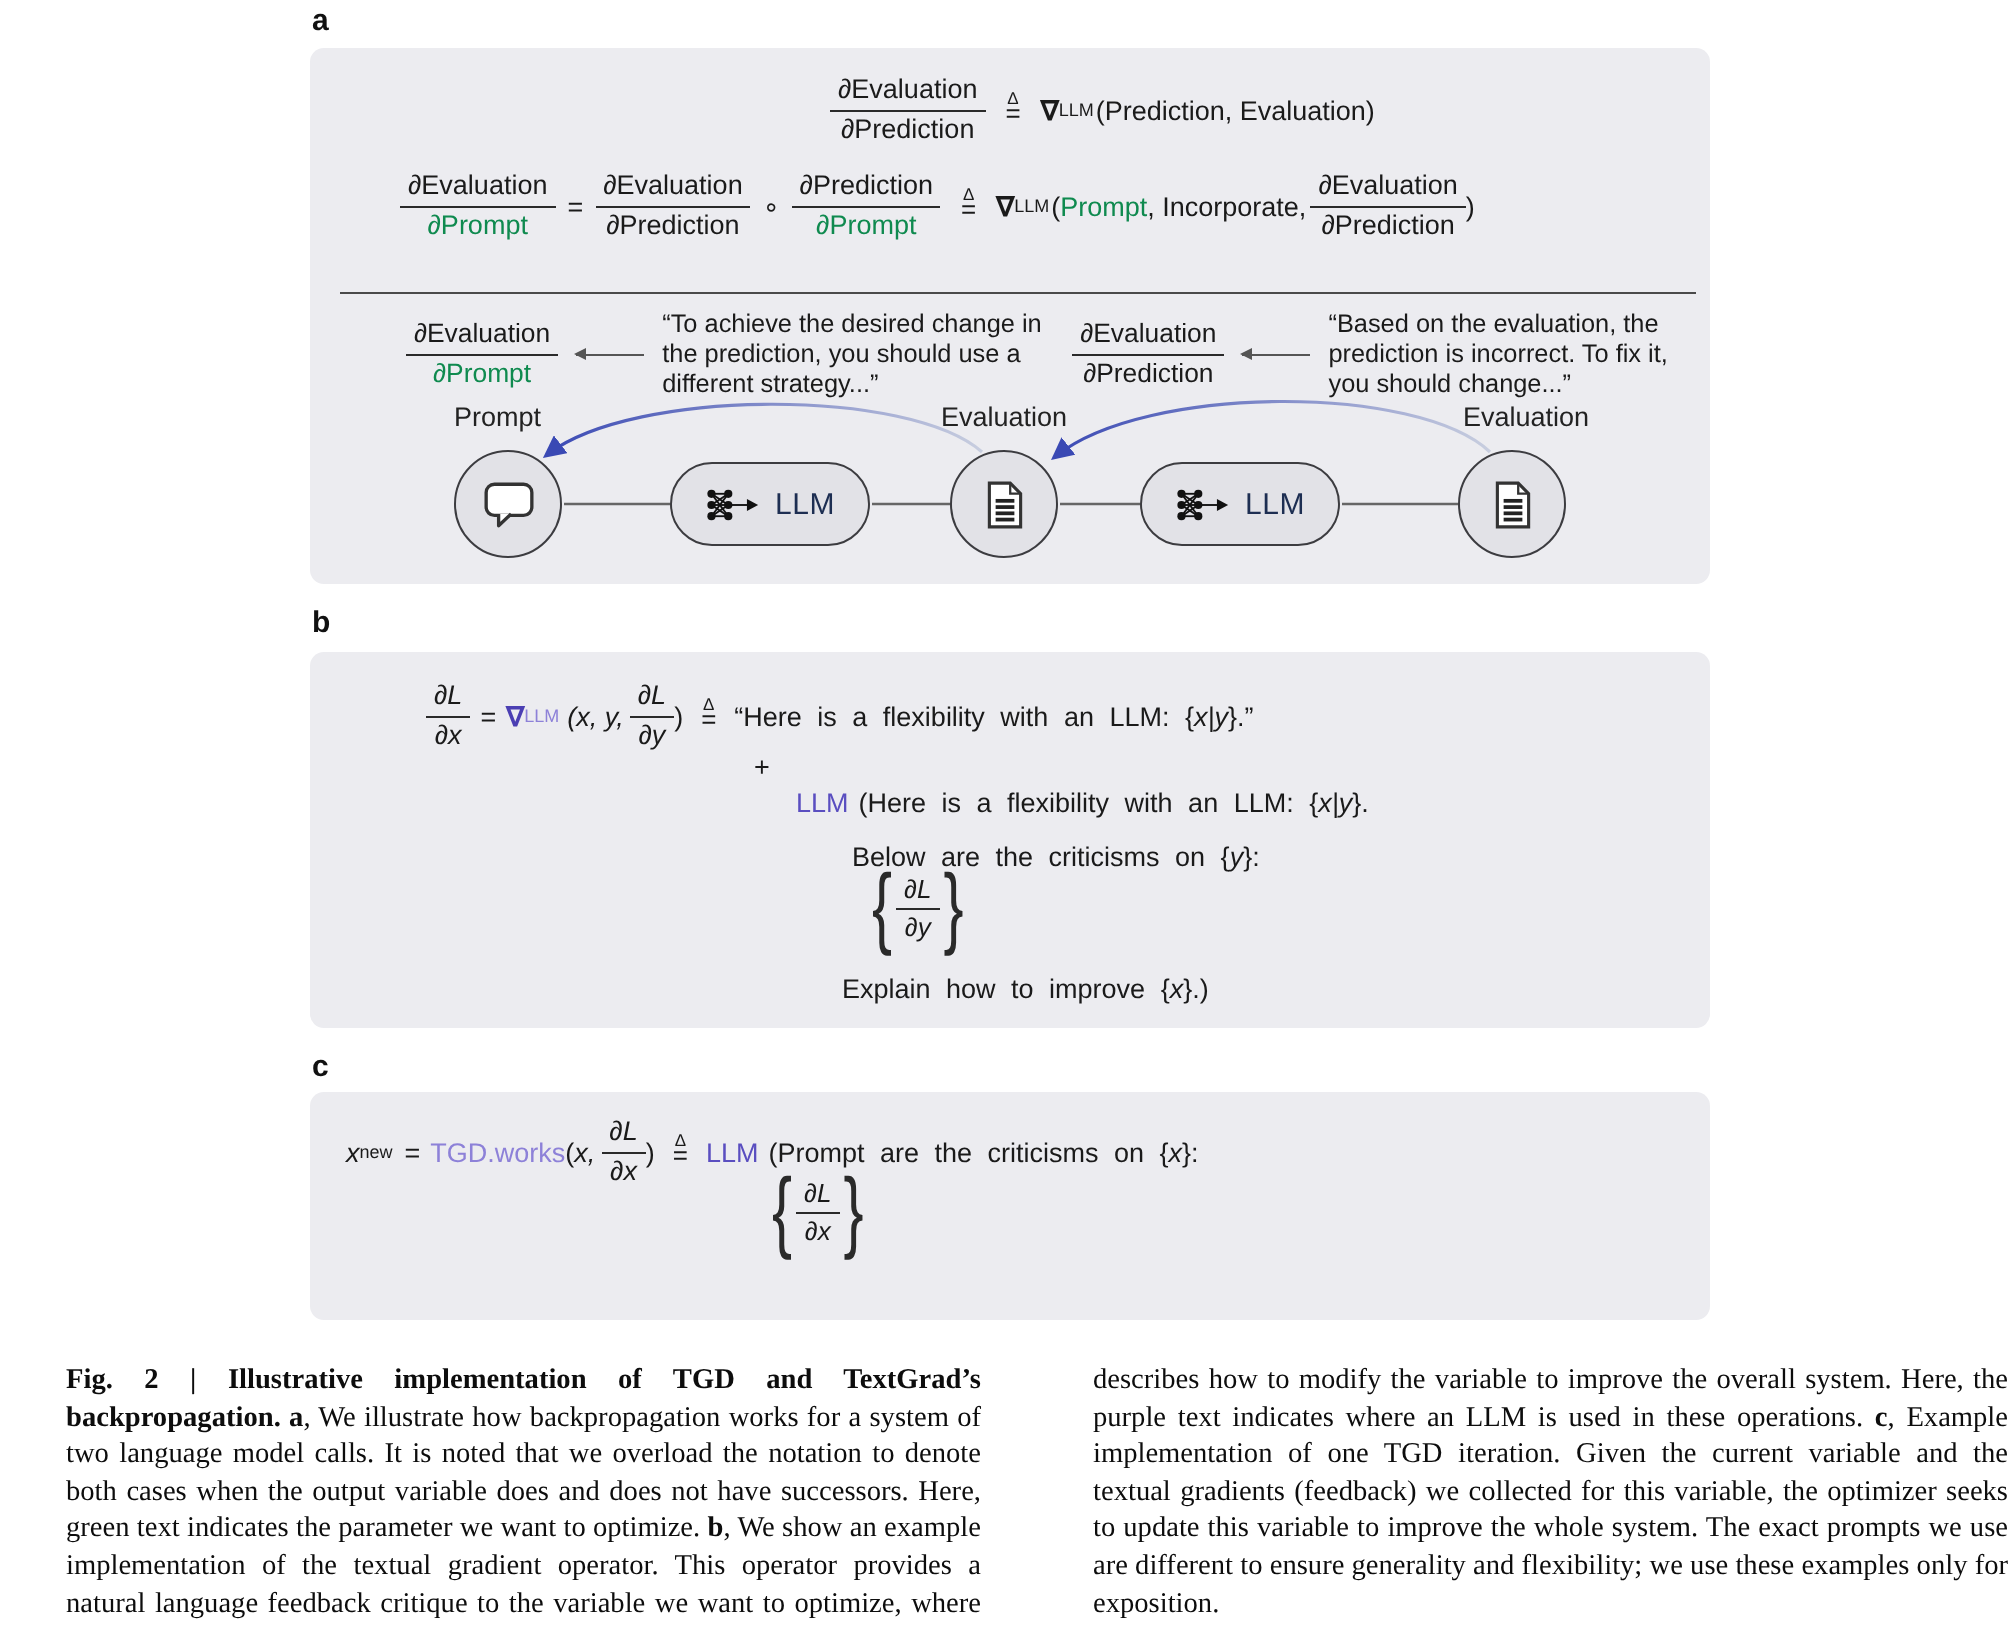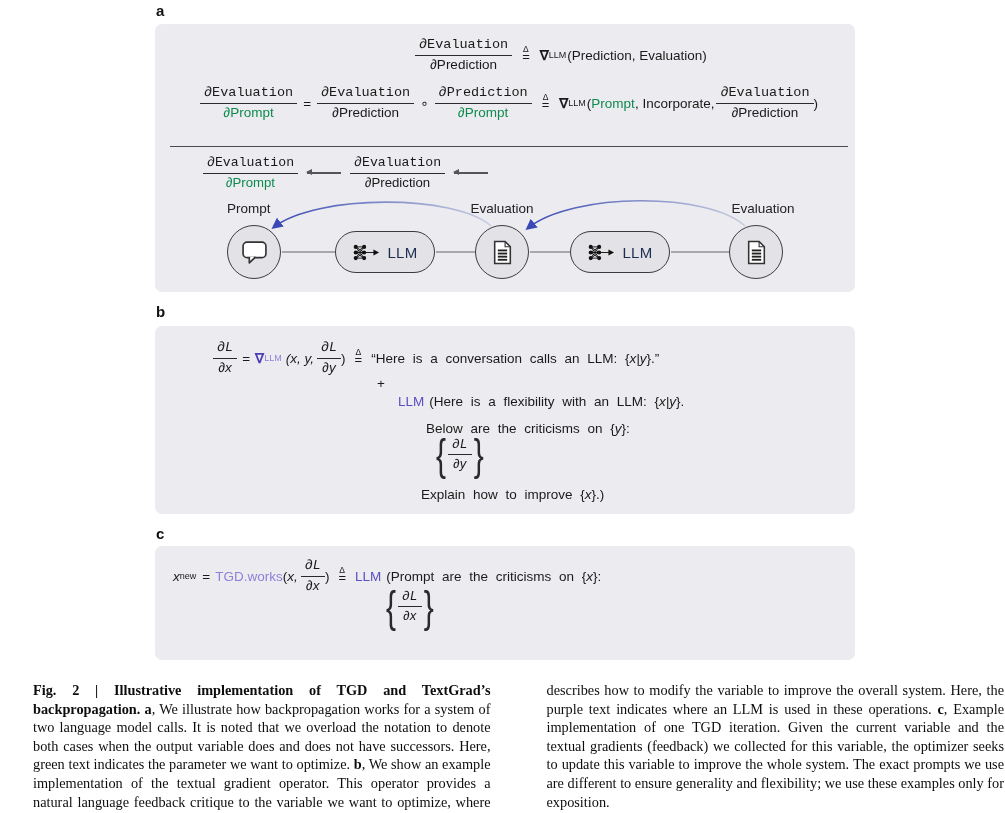--- a/index.html
+++ b/index.html
@@ -12,21 +12,21 @@
   
   .panel{position:absolute;left:155px;width:700px;background:#ececf0;border-radius:7px;}
   #panel-a{top:24px;height:268px;}
   #panel-b{top:326px;height:188px;}
   #panel-c{top:546px;height:114px;}
 
   
   .eq{position:absolute;display:flex;align-items:center;gap:6px;font-size:13.5px;white-space:nowrap;}
   .grp{display:inline-flex;align-items:center;}
   .frac{display:inline-block;text-align:center;line-height:1.25;}
-  .frac .top{display:block;border-bottom:1.2px solid #2a2a2a;padding:0 4px 1px 4px;font-family:Liberation Mono, monospace;}
+  .frac .top{display:block;border-bottom:1.2px solid #2a2a2a;padding:0 4px 1px 4px;}
   .frac .bot{display:block;padding:1px 4px 0 4px;}
   .defeq{display:inline-flex;flex-direction:column;align-items:center;line-height:.72;margin:0 4px;transform:translateY(-2px);}
   .defeq .dd{font-size:8.5px;}
   .defeq .de{font-size:13px;}
   .nabla{font-weight:bold;}
   .sub{font-size:9px;vertical-align:-4px;margin-right:1px;}
   .it{font-style:italic;}
   .green{color:#0f8a4f;}
   .purple{color:#5a4ec0;}
   .purple-dk{color:#4b3fb3;}
@@ -119,25 +119,27 @@
     </div>
 
     <div class="sep"></div>
 
     <div class="feedback-row">
       <span class="frac">
         <span class="top">∂Evaluation</span>
         <span class="bot green">∂Prompt</span>
       </span>
       <span class="harrow"></span>
+      <div class="fquote" style="width:196px">“To achieve the desired change in the prediction, you should use a different strategy...”</div>
       <span class="frac">
         <span class="top">∂Evaluation</span>
         <span class="bot">∂Prediction</span>
       </span>
       <span class="harrow"></span>
+      <div class="fquote" style="width:178px">“Based on the evaluation, the prediction is incorrect. To fix it, you should change...”</div>
     </div>
 
     <span class="nlabel" style="left:72px">Prompt</span>
     <span class="nlabel" style="left:347px;transform:translateX(-50%)">Evaluation</span>
     <span class="nlabel" style="left:608px;transform:translateX(-50%)">Evaluation</span>
 
     <svg class="chain-svg">
       <defs>
         <linearGradient id="g1" gradientUnits="userSpaceOnUse" x1="118" y1="185" x2="336" y2="185">
           <stop offset="0" stop-color="#3a49b4"></stop>
@@ -258,21 +260,21 @@
         <span class="frac it" style="margin-left:3px">
           <span class="top">∂L</span>
           <span class="bot">∂y</span>
         </span>
         <span>)</span>
       </span>
       <span class="defeq">
         <span class="dd">Δ</span>
         <span class="de">=</span>
       </span>
-      <span class="wide"><span>“Here is a conversation calls an LLM: {</span><span style="font-style: italic;">x|y</span><span>}.”</span></span>
+      <span class="wide"><span>“Here is a flexibility with an LLM: {</span><span style="font-style: italic;">x|y</span><span>}.”</span></span>
     </div>
     <div class="row" style="left:222px;top:50px">
       <span>+</span>
     </div>
     <div class="row wide" style="left:243px;top:68px">
       <span class="purple">LLM</span>
       <span><span>(Here is a flexibility with an LLM: {</span><span style="font-style: italic;">x|y</span><span>}.</span></span>
     </div>
     <div class="row wide" style="left:271px;top:95px">
       <span><span>Below are the criticisms on {</span><span style="font-style: italic;">y</span><span>}:</span></span>

